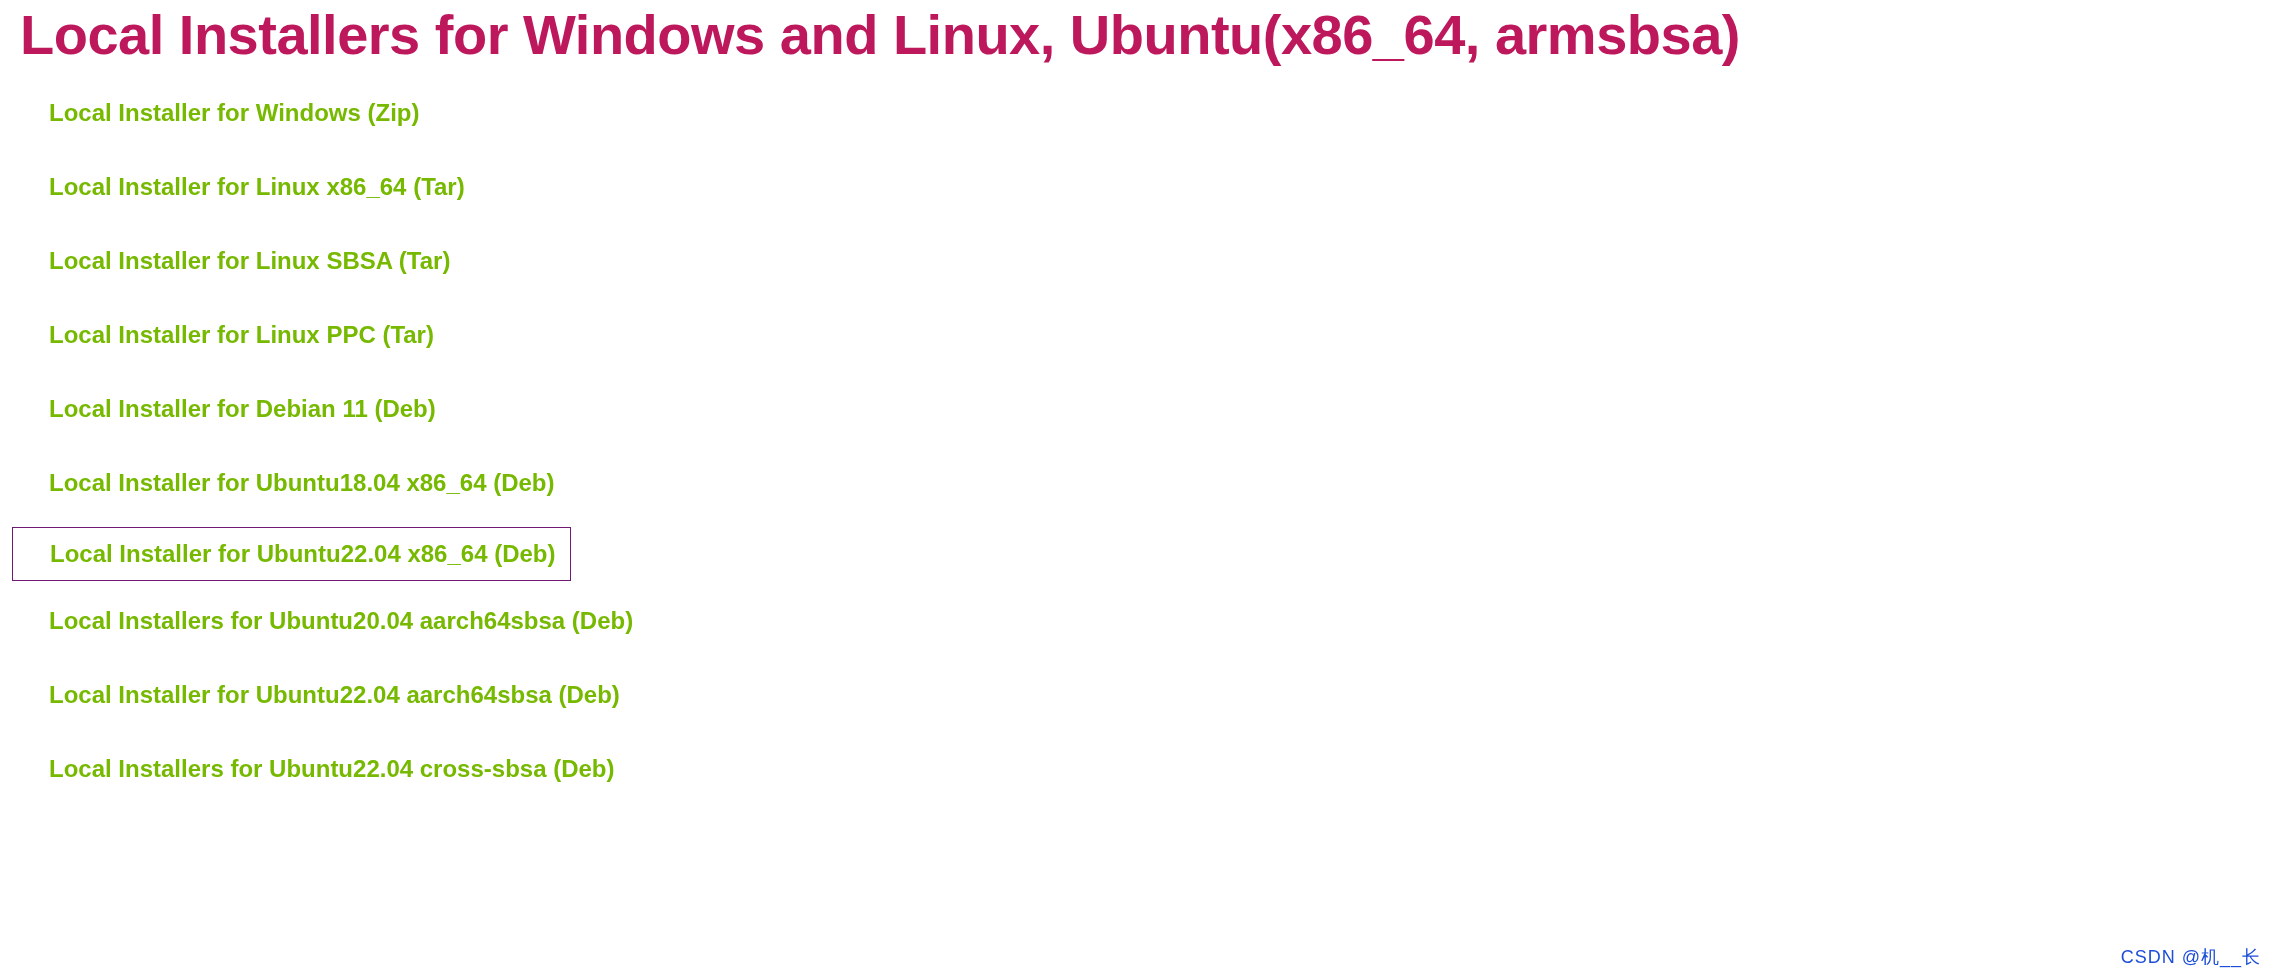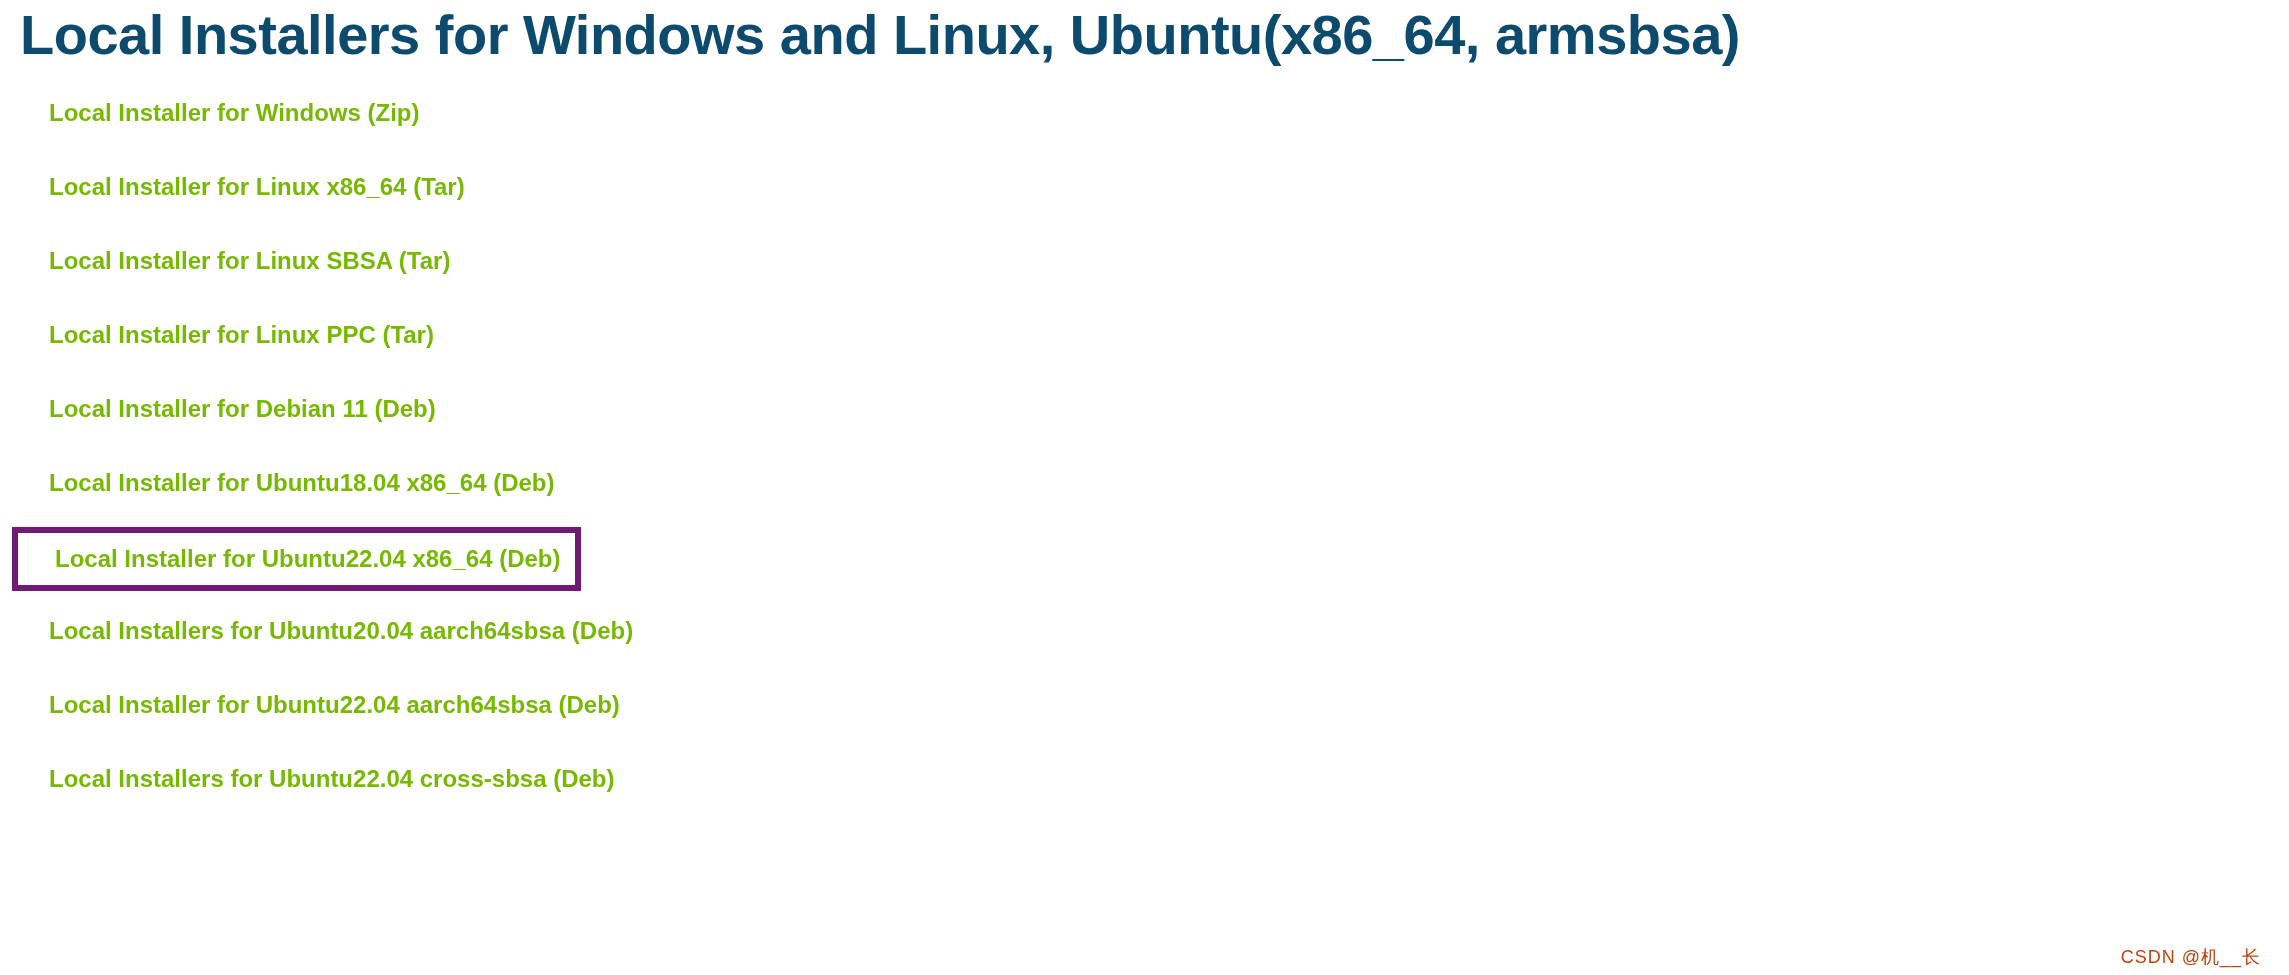--- a/index.html
+++ b/index.html
@@ -11,21 +11,21 @@
       font-family: Arial, "Helvetica Neue", Helvetica, sans-serif;
       background: #ffffff;
       width: 2289px;
       height: 975px;
       position: relative;
       padding: 0 20px;
     }
     .heading {
       font-size: 56px;
       font-weight: 900;
-      color: #0c4a6e;
+      color: #be185d;
       letter-spacing: -0.5px;
       padding-top: 2px;
       padding-bottom: 18px;
     }
     .links-list {
       display: flex;
       flex-direction: column;
       gap: 0;
     }
     .link-row {
@@ -37,38 +37,38 @@
     .link-row a {
       font-size: 24px;
       font-weight: 700;
       color: #76b900;
       text-decoration: none;
       display: inline-block;
       padding: 6px 8px 6px 0;
       margin-left: 29px;
     }
     .link-row.highlighted {
-      border: 6px solid #701a75;
+      border: 1px solid #701a75;
       padding: 6px 6px;
       margin-left: -8px;
       margin-bottom: 12px;
       margin-top: -2px;
       display: inline-block;
       width: fit-content;
       text-align: center;
     }
     .link-row.highlighted a {
       padding-left: 2px;
     }
     .watermark {
       position: absolute;
       bottom: 6px;
       right: 28px;
       font-size: 18px;
-      color: #c2410c;
+      color: #1d4ed8;
       font-family: "Microsoft YaHei", sans-serif;
       letter-spacing: 1px;
     }
   </style>
 </head>
 <body>
 
 <h1 class="heading">Local Installers for Windows and Linux, Ubuntu(x86_64, armsbsa)</h1>
 
 <div class="links-list" id="links-container">

